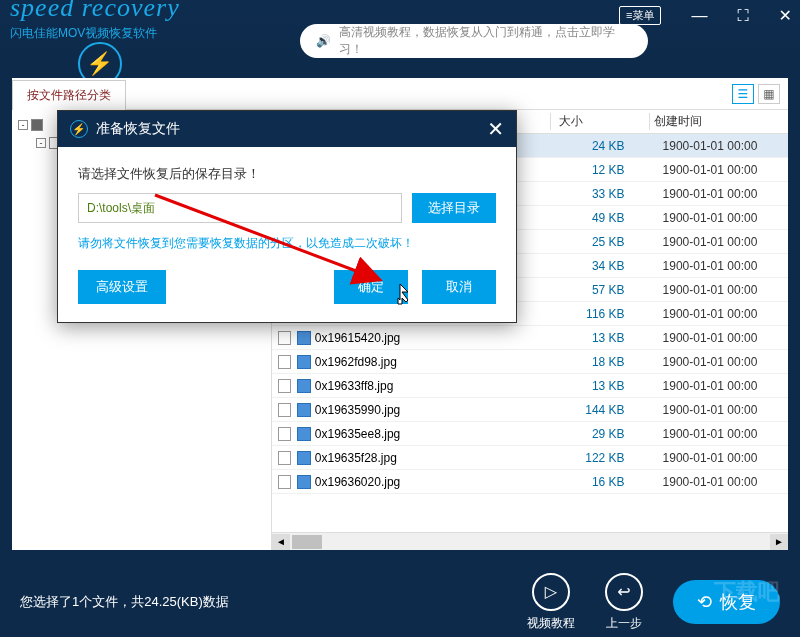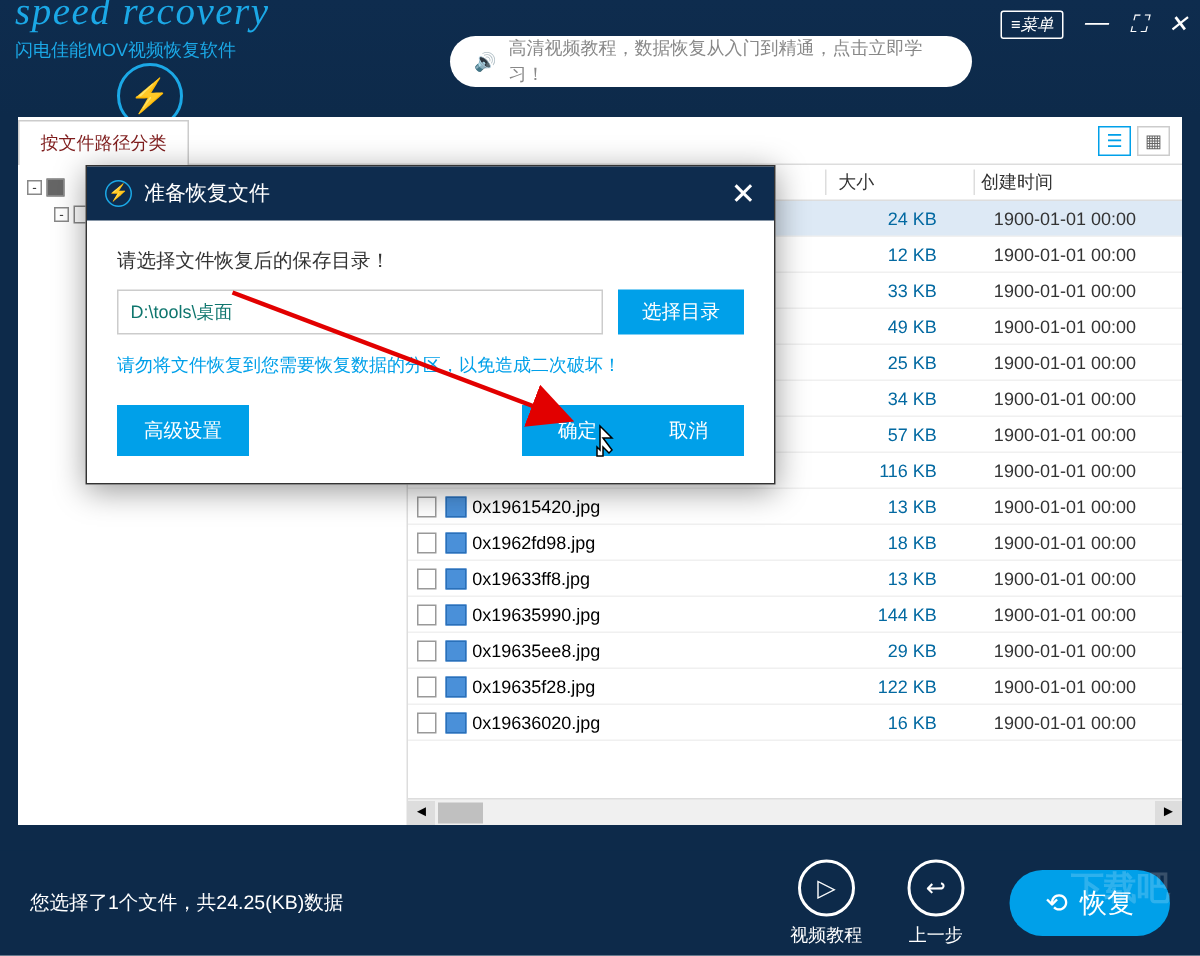--- a/index.html
+++ b/index.html
@@ -7,21 +7,21 @@
     
     .titlebar { height: 78px; background: linear-gradient(to bottom, #0e2c4e, #0d2a4a); display: flex; align-items: center; padding: 0 10px; position: relative; }
     .logo-area { display: flex; align-items: center; flex-direction: column; }
     .logo-text { font-family: cursive; font-style: italic; font-size: 26px; color: #1ba8e6; letter-spacing: 1px; }
     .logo-sub { font-size: 12px; color: #1ba8e6; margin-top: 2px; }
     .bolt-circle { width: 44px; height: 44px; border: 2px solid #1ba8e6; border-radius: 50%; display: flex; align-items: center; justify-content: center; margin-left: 10px; color: #1ba8e6; font-size: 22px; }
     
     .tutorial-box { position: absolute; left: 300px; top: 24px; height: 34px; background: #fff; border-radius: 17px; display: flex; align-items: center; padding: 0 16px; color: #888; font-size: 12px; width: 348px; }
     .speaker-icon { margin-right: 8px; color: #999; }
     
-    .win-controls { position: absolute; right: 8px; top: 6px; display: flex; gap: 14px; color: #fff; font-size: 14px; align-items: center; font-style: italic; }
+    .win-controls { position: absolute; right: 8px; top: 6px; display: flex; gap: 30px; color: #fff; font-size: 14px; align-items: center; }
     .menu-btn { border: 1px solid #fff; padding: 1px 6px; font-size: 11px; border-radius: 2px; }
     .win-btn { cursor: pointer; font-size: 16px; }
     
     .qq-btn { position: absolute; right: 12px; top: 40px; background: #00a0e9; color: #fff; border-radius: 16px; padding: 6px 14px; font-size: 13px; display: flex; align-items: center; gap: 4px; }
     .qq-icon { width: 16px; height: 16px; background: #fff; border-radius: 50% 50% 40% 40%; position: relative; }
     
     .tab-area { background: #fff; margin: 0 12px; display: flex; align-items: center; border-bottom: 1px solid #ddd; position: relative; height: 32px; }
     .tab { padding: 6px 14px; border: 1px solid #ccc; background: #fff; font-size: 12px; color: #7f1d1d; border-bottom: none; margin-top: 2px; }
     .view-toggles { position: absolute; right: 8px; display: flex; gap: 4px; }
     .view-toggle { width: 22px; height: 20px; border: 1px solid #ccc; display: flex; align-items: center; justify-content: center; font-size: 12px; color: #666; }
@@ -54,26 +54,26 @@
     .hscroll-arrow { width: 18px; height: 16px; background: #ddd; text-align: center; font-size: 10px; line-height: 16px; }
     .hscroll-thumb { width: 30px; height: 14px; background: #c0c0c0; margin-left: 2px; }
     
     .dialog-overlay { position: absolute; top: 110px; left: 57px; width: 460px; background: #fff; border: 1px solid #333; box-shadow: 0 4px 20px rgba(0,0,0,0.4); z-index: 100; }
     .dialog-title { background: #0e2c4e; color: #fff; height: 36px; display: flex; align-items: center; padding: 0 12px; font-size: 14px; position: relative; }
     .dialog-title-icon { width: 18px; height: 18px; border: 1px solid #1ba8e6; border-radius: 50%; margin-right: 8px; color: #1ba8e6; font-size: 11px; text-align: center; line-height: 16px; }
     .dialog-close { position: absolute; right: 12px; font-size: 20px; cursor: pointer; }
     .dialog-body { padding: 18px 20px; }
     .dialog-prompt { font-size: 13px; color: #333; margin-bottom: 10px; }
     .path-row { display: flex; gap: 10px; margin-bottom: 12px; }
-    .path-input { flex: 1; border: 1px solid #ccc; padding: 6px 8px; font-size: 12px; color: #0f766e; }
+    .path-input { flex: 1; border: 1px solid #ccc; padding: 6px 8px; font-size: 12px; color: #4d7c0f; }
     .browse-btn { background: #00a0e9; color: #fff; border: none; padding: 6px 16px; font-size: 13px; }
     .dialog-warn { color: #00a0e9; font-size: 12px; margin-bottom: 18px; }
     .dialog-actions { display: flex; justify-content: space-between; align-items: center; }
     .adv-btn { background: #00a0e9; color: #fff; border: none; padding: 8px 18px; font-size: 13px; }
-    .action-right { display: flex; }
+    .action-right { display: flex; gap: 14px; }
     .ok-btn { background: #00a0e9; color: #fff; border: none; padding: 8px 24px; font-size: 13px; }
     .cancel-btn { background: #00a0e9; color: #fff; border: none; padding: 8px 24px; font-size: 13px; }
     
     .arrow-annotation { position: absolute; top: 190px; left: 150px; z-index: 200; pointer-events: none; }
     
     .cursor-img { position: absolute; top: 282px; left: 394px; z-index: 300; pointer-events: none; }
     
     .footer { position: absolute; bottom: 0; left: 0; right: 0; height: 70px; background: #0d2a4a; display: flex; align-items: center; padding: 0 20px; color: #fff; justify-content: space-between; }
     .footer-status { font-size: 13px; }
     .footer-actions { display: flex; gap: 30px; align-items: center; }

